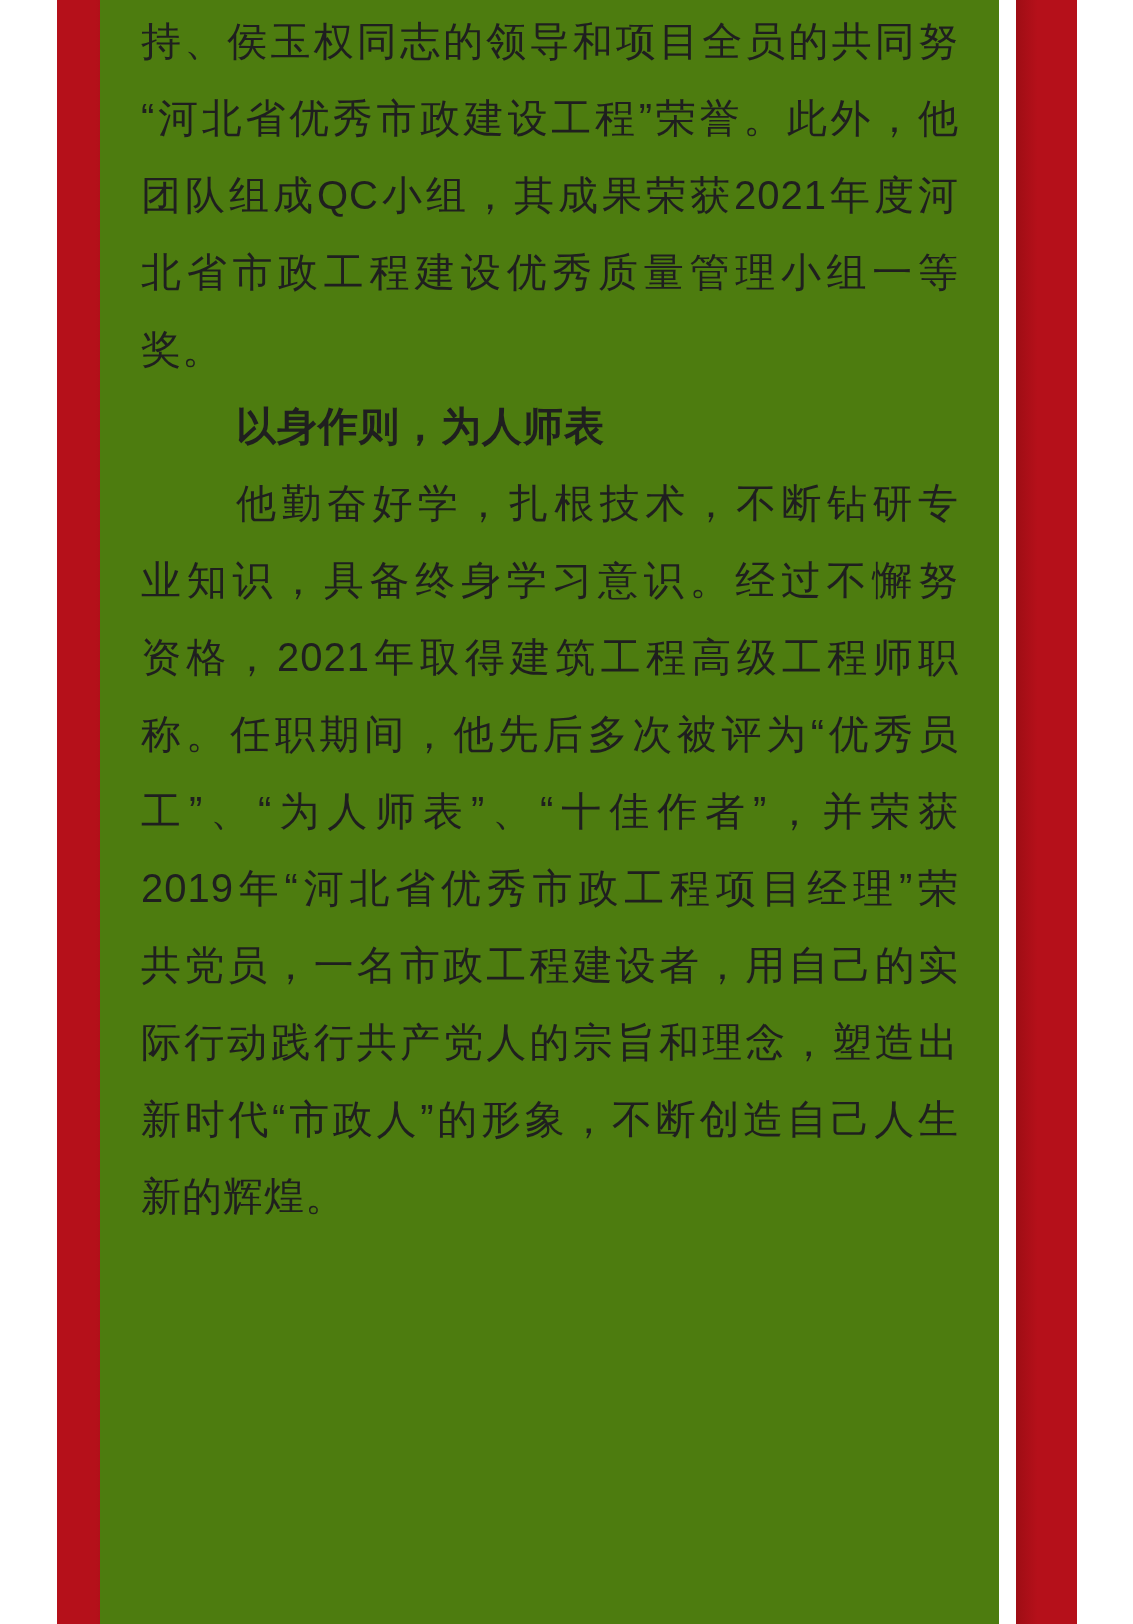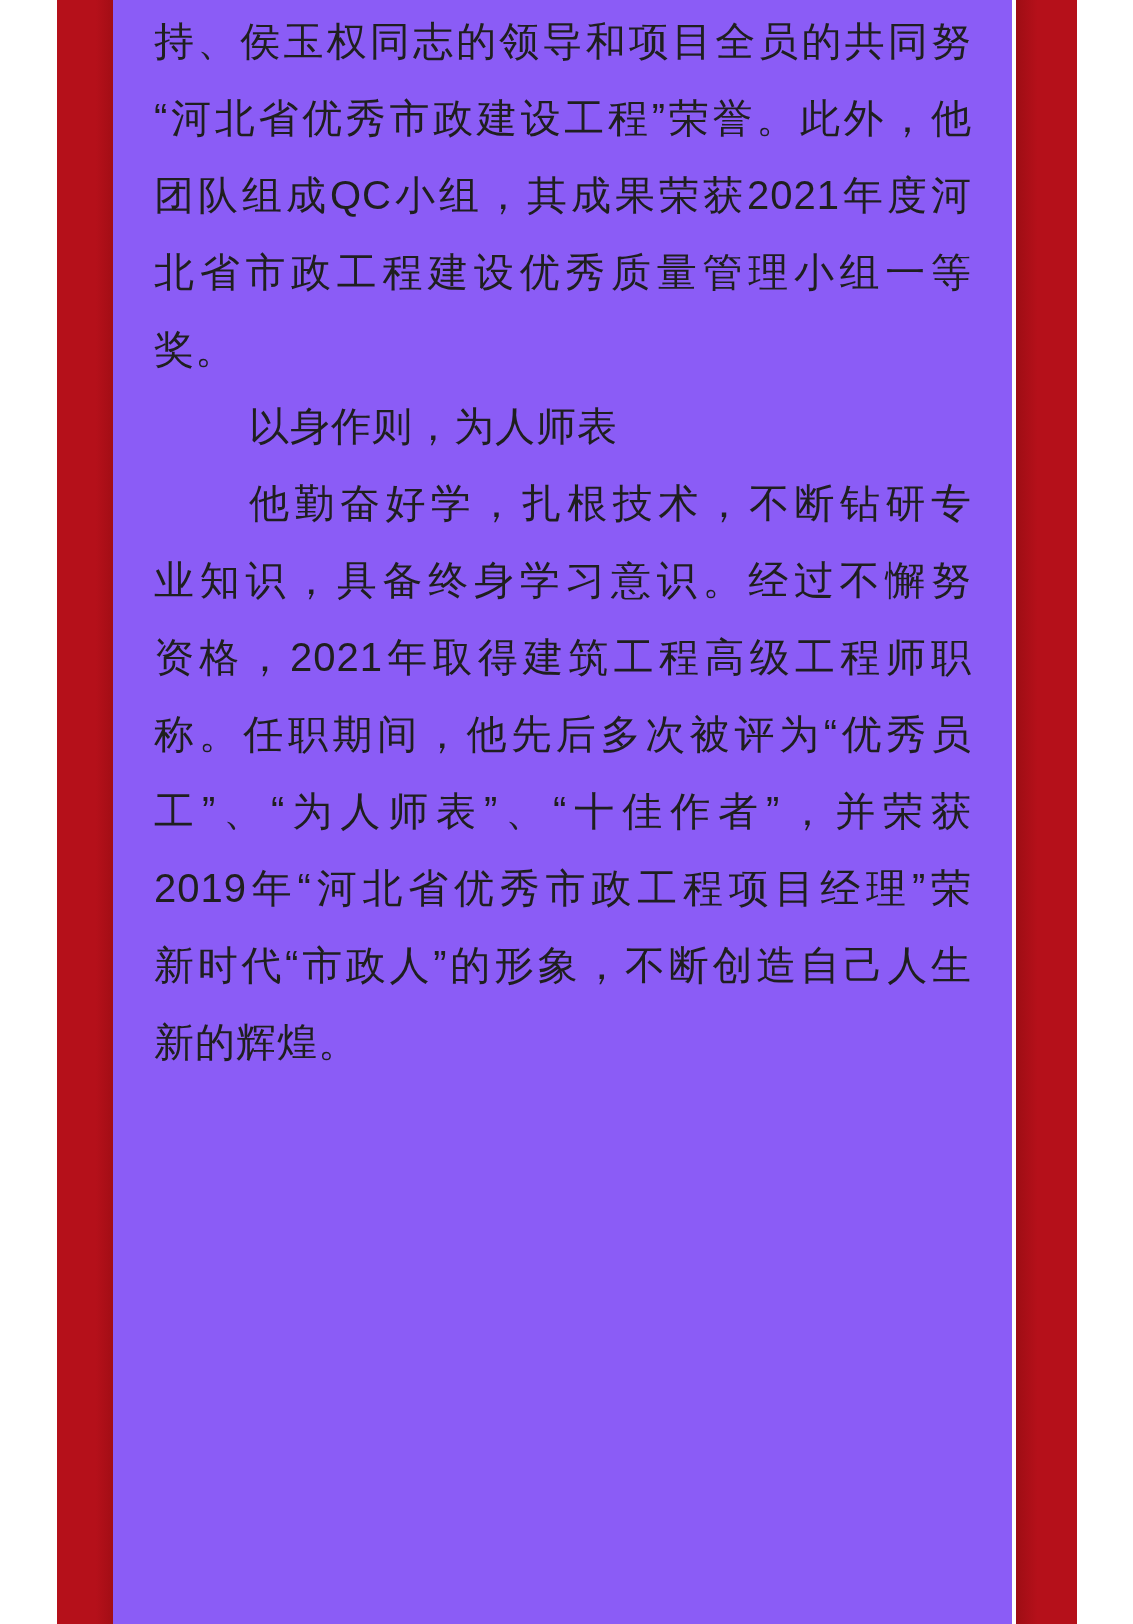--- a/index.html
+++ b/index.html
@@ -29,25 +29,25 @@
     width: 60px;
     background: linear-gradient(to left, #9e0d14, #b5101a 35%);
   }
   .accent-bar.right {
     left: 1016px;
     width: 61px;
     background: linear-gradient(to right, #9e0d14, #b5101a 35%);
   }
   .content {
     position: absolute;
-    left: 113px;
+    left: 100px;
     top: 0;
     width: 899px;
     height: 100%;
-    background: #8b5cf6;
+    background: #4d7c0f;
     box-sizing: border-box;
     padding: 3px 40px 0 41px;
   }
   .line {
     height: 77px;
     line-height: 77px;
     font-size: 40px;
     color: #1f1f1f;
     letter-spacing: 1px;
     white-space: nowrap;
@@ -57,21 +57,21 @@
     margin: 0;
     font-weight: 400;
   }
   .line.end {
     text-align: left;
     text-align-last: left;
   }
   .line.heading {
     text-align: right;
     text-align-last: left;
-    font-weight: 400;
+    font-weight: 700;
     text-indent: 95px;
   }
   .line.indent {
     text-indent: 95px;
   }
 </style>
 </head>
 <body>
 
 <div class="page">
@@ -86,18 +86,20 @@
 
     <h2 class="line heading">以身作则，为人师表</h2>
 
     <div class="line indent">他勤奋好学，扎根技术，不断钻研专</div>
     <div class="line full">业知识，具备终身学习意识。经过不懈努</div>
     <div class="line full">资格，2021年取得建筑工程高级工程师职</div>
     <div class="line full">称。任职期间，他先后多次被评为“优秀员</div>
     <div class="line full">工”、“为人师表”、“十佳作者”，并荣获</div>
     <div class="line full">2019年“河北省优秀市政工程项目经理”荣</div>
 
+    <div class="line full">共党员，一名市政工程建设者，用自己的实</div>
+    <div class="line full">际行动践行共产党人的宗旨和理念，塑造出</div>
     <div class="line full">新时代“市政人”的形象，不断创造自己人生</div>
     <div class="line end">新的辉煌。</div>
   </div>
 
   <div class="accent-bar right"></div>
 </div>
 
 </body></html>

